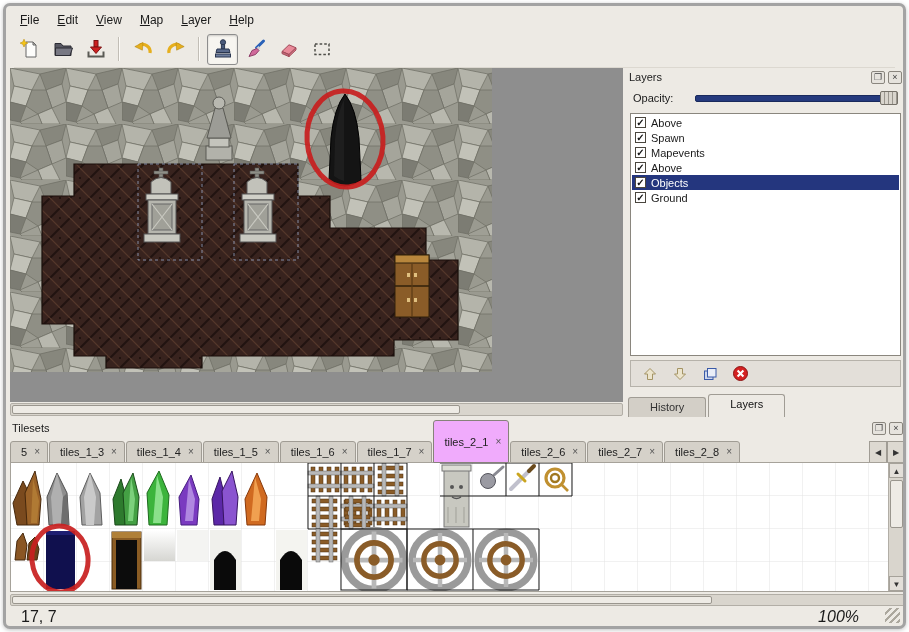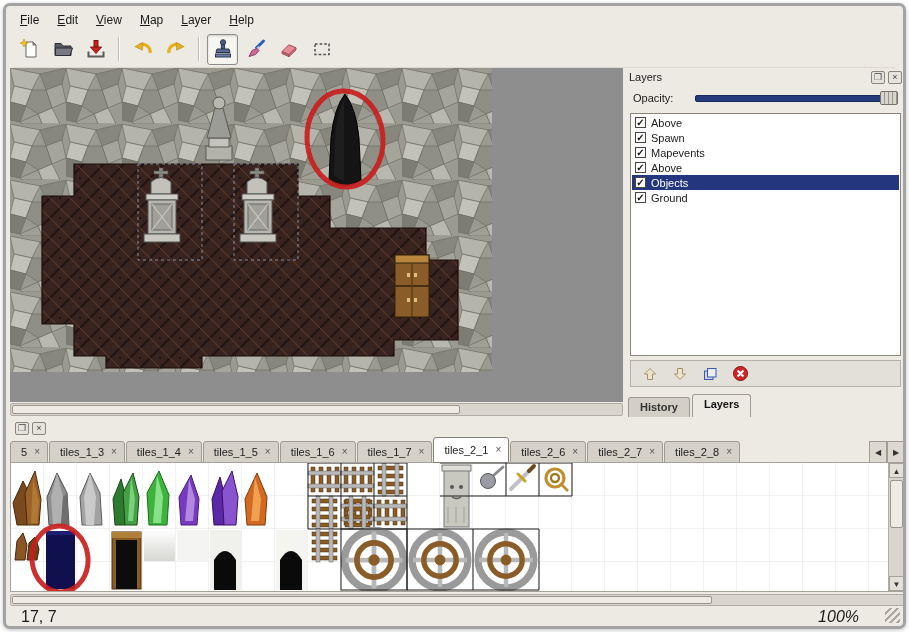--- a/index.html
+++ b/index.html
@@ -53,32 +53,32 @@
   .layer-row { height:15px; display:flex; align-items:center; gap:5px; padding-left:3px; }
   .layer-row.selected { background:#24367e; color:#fff; }
   .cb { width:11px; height:11px; flex:none; background:#fff; border:1px solid #4a463e;
     font-size:10px; font-weight:bold; line-height:9px; text-align:center; color:#101010; }
 
   .layer-iconbar { position:absolute; left:5px; right:5px; top:292px; height:27px;
     background:#e3dfd9; border:1px solid #b6b2aa; display:flex; align-items:center; gap:12px; padding-left:10px; }
   .ibtn { width:18px; height:18px; display:flex; align-items:center; justify-content:center; }
 
   .layer-tabs { position:absolute; left:3px; bottom:1px; height:23px; display:flex; align-items:flex-end; }
-  .ptab { font-size:11px; padding:3px 11px 4px; background:#d3cfc7; border:1px solid #a09c94;
-    border-bottom:none; border-radius:3px 3px 0 0; margin-right:2px; color:#333; height:20px;font-weight:bold; }
+  .ptab { font-size:11px; padding:3px 21px 4px; background:#d3cfc7; border:1px solid #a09c94;
+    border-bottom:none; border-radius:3px 3px 0 0; margin-right:2px; color:#333; height:20px; }
   .ptab.active { background:#edeae4; color:#111; height:23px; }
 
   
   .tilesets-panel { position:absolute; left:2px; top:413px; width:899px; height:189px; }
   .ts-tabbar { position:absolute; left:2px; right:2px; top:17px; height:27px;
     display:flex; align-items:flex-end; }
   .ts-tab { display:flex; align-items:center; gap:7px; font-size:11px; height:22px;
     padding:0 7px 0 10px; background:#d5d1c9; border:1px solid #a09c94;
     border-radius:3px 3px 0 0; margin-right:1px; color:#222; }
-  .ts-tab.active { background:#ffffff; height:26px; border-color:#86827a; position:relative; z-index:2; }
+  .ts-tab.active { background:#f0abfc; height:43px; border-color:#86827a; position:relative; z-index:2; }
   .tab-close { font-size:10px; color:#555; line-height:10px; }
   .tab-scroll { margin-left:auto; display:flex; }
   .sbtn { width:18px; height:22px; border:1px solid #a09c94; background:#ddd9d1;
     display:flex; align-items:center; justify-content:center; font-size:8px; color:#333; }
 
   .ts-content { position:absolute; left:2px; right:2px; top:43px; height:130px;
     background:#fff; border:1px solid #a6a29a; overflow:hidden; }
   .ts-vscroll { position:absolute; right:0; top:0; bottom:0; width:16px;
     background:#d9d5cd; border-left:1px solid #b2aea6; }
   .ts-vscroll .arrow { position:absolute; left:0; width:15px; height:15px; text-align:center;
@@ -332,20 +332,21 @@
     </div>
 
     <div class="layer-tabs">
       <div class="ptab">History</div>
       <div class="ptab active">Layers</div>
     </div>
   </div>
 
   <div class="tilesets-panel">
     <div class="panel-titlebar">
+      <span class="panel-title">Tilesets</span>
       <span class="win-btn">❐</span>
       <span class="win-btn">×</span>
     </div>
 
     <div class="ts-tabbar">
       <div class="ts-tab">
         <span>5</span>
         <span class="tab-close">×</span>
       </div>
       <div class="ts-tab">

